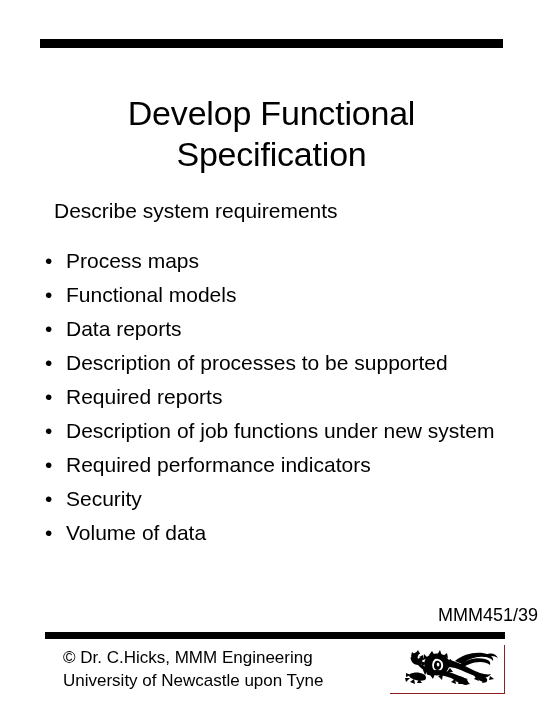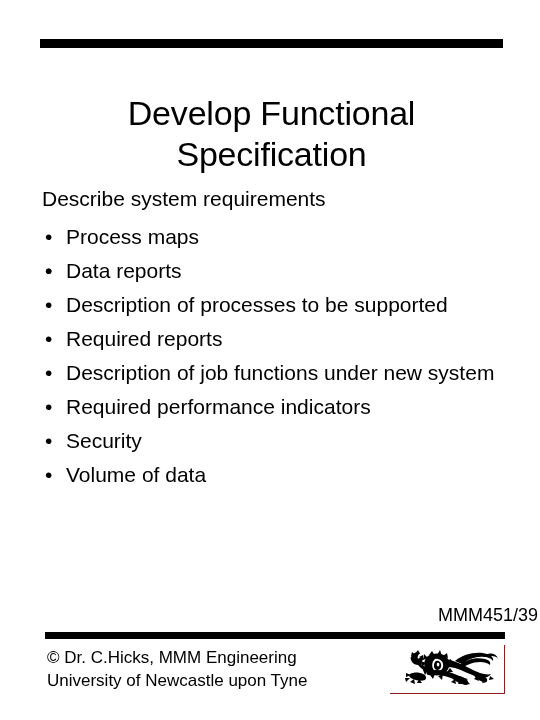--- a/index.html
+++ b/index.html
@@ -46,21 +46,21 @@
   
   .body-block {
     position: absolute;
     left: 38px;
     top: 178px;
     width: 462px;
     font-size: 21px;
     line-height: 34px;
   }
   .lead {
-    margin: 4px;
+    margin: 16px;
     padding: 0;
   }
   .bullets {
     list-style: none;
     margin: 0;
     padding: 0;
   }
   .bullets li {
     position: relative;
     padding-left: 28px;
@@ -92,21 +92,21 @@
     left: 45px;
     top: 632px;
     width: 460px;
     height: 7px;
     background: #000000;
   }
 
   
   .footer-text {
     position: absolute;
-    left: 47px;
+    left: 63px;
     top: 646px;
     font-size: 17px;
     line-height: 23px;
     white-space: nowrap;
   }
   .footer-text .fline { display: block; }
 
   
   .logo-box {
     position: absolute;
@@ -139,20 +139,21 @@
 
   <div class="body-block">
     <p class="lead">Describe system requirements</p>
     <ul class="bullets">
       <li>
         <span class="bullet-dot">•</span>
         <span class="bullet-text">Process maps</span>
       </li>
       <li>
         <span class="bullet-dot">•</span>
+        <span class="bullet-text">Functional models</span>
       </li>
       <li>
         <span class="bullet-dot">•</span>
         <span class="bullet-text">Data reports</span>
       </li>
       <li>
         <span class="bullet-dot">•</span>
         <span class="bullet-text">Description of processes to be supported</span>
       </li>
       <li>

